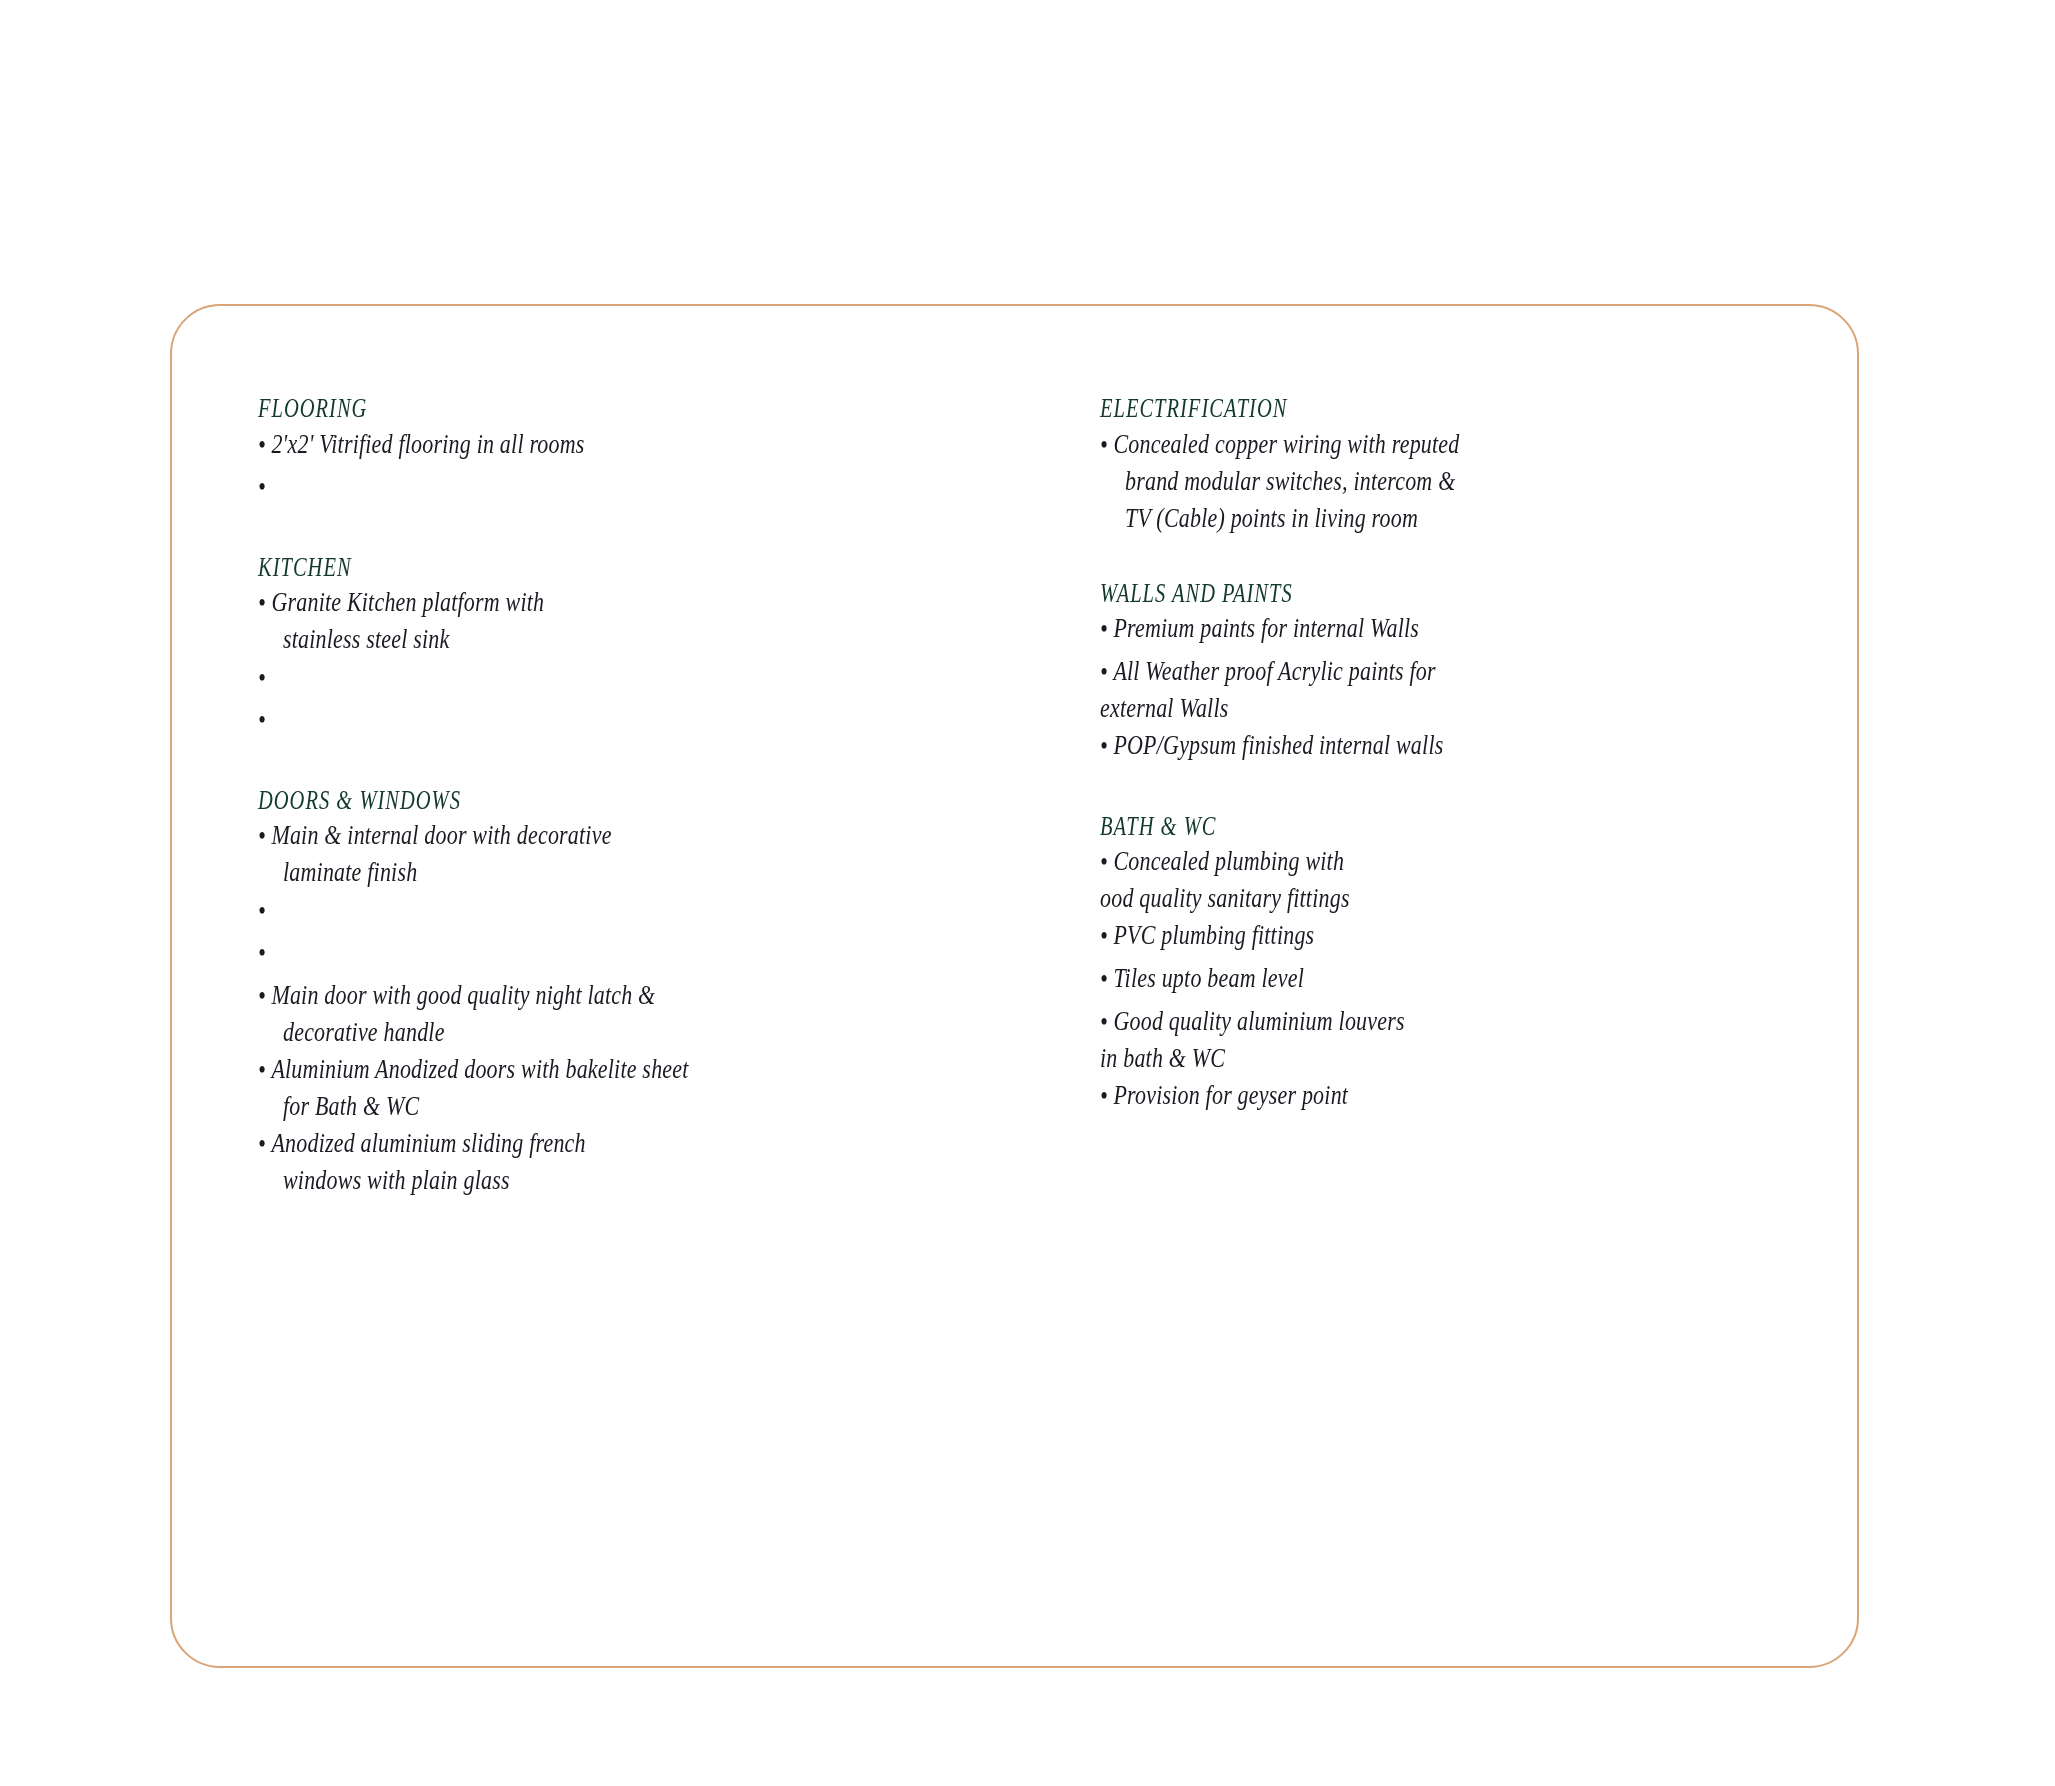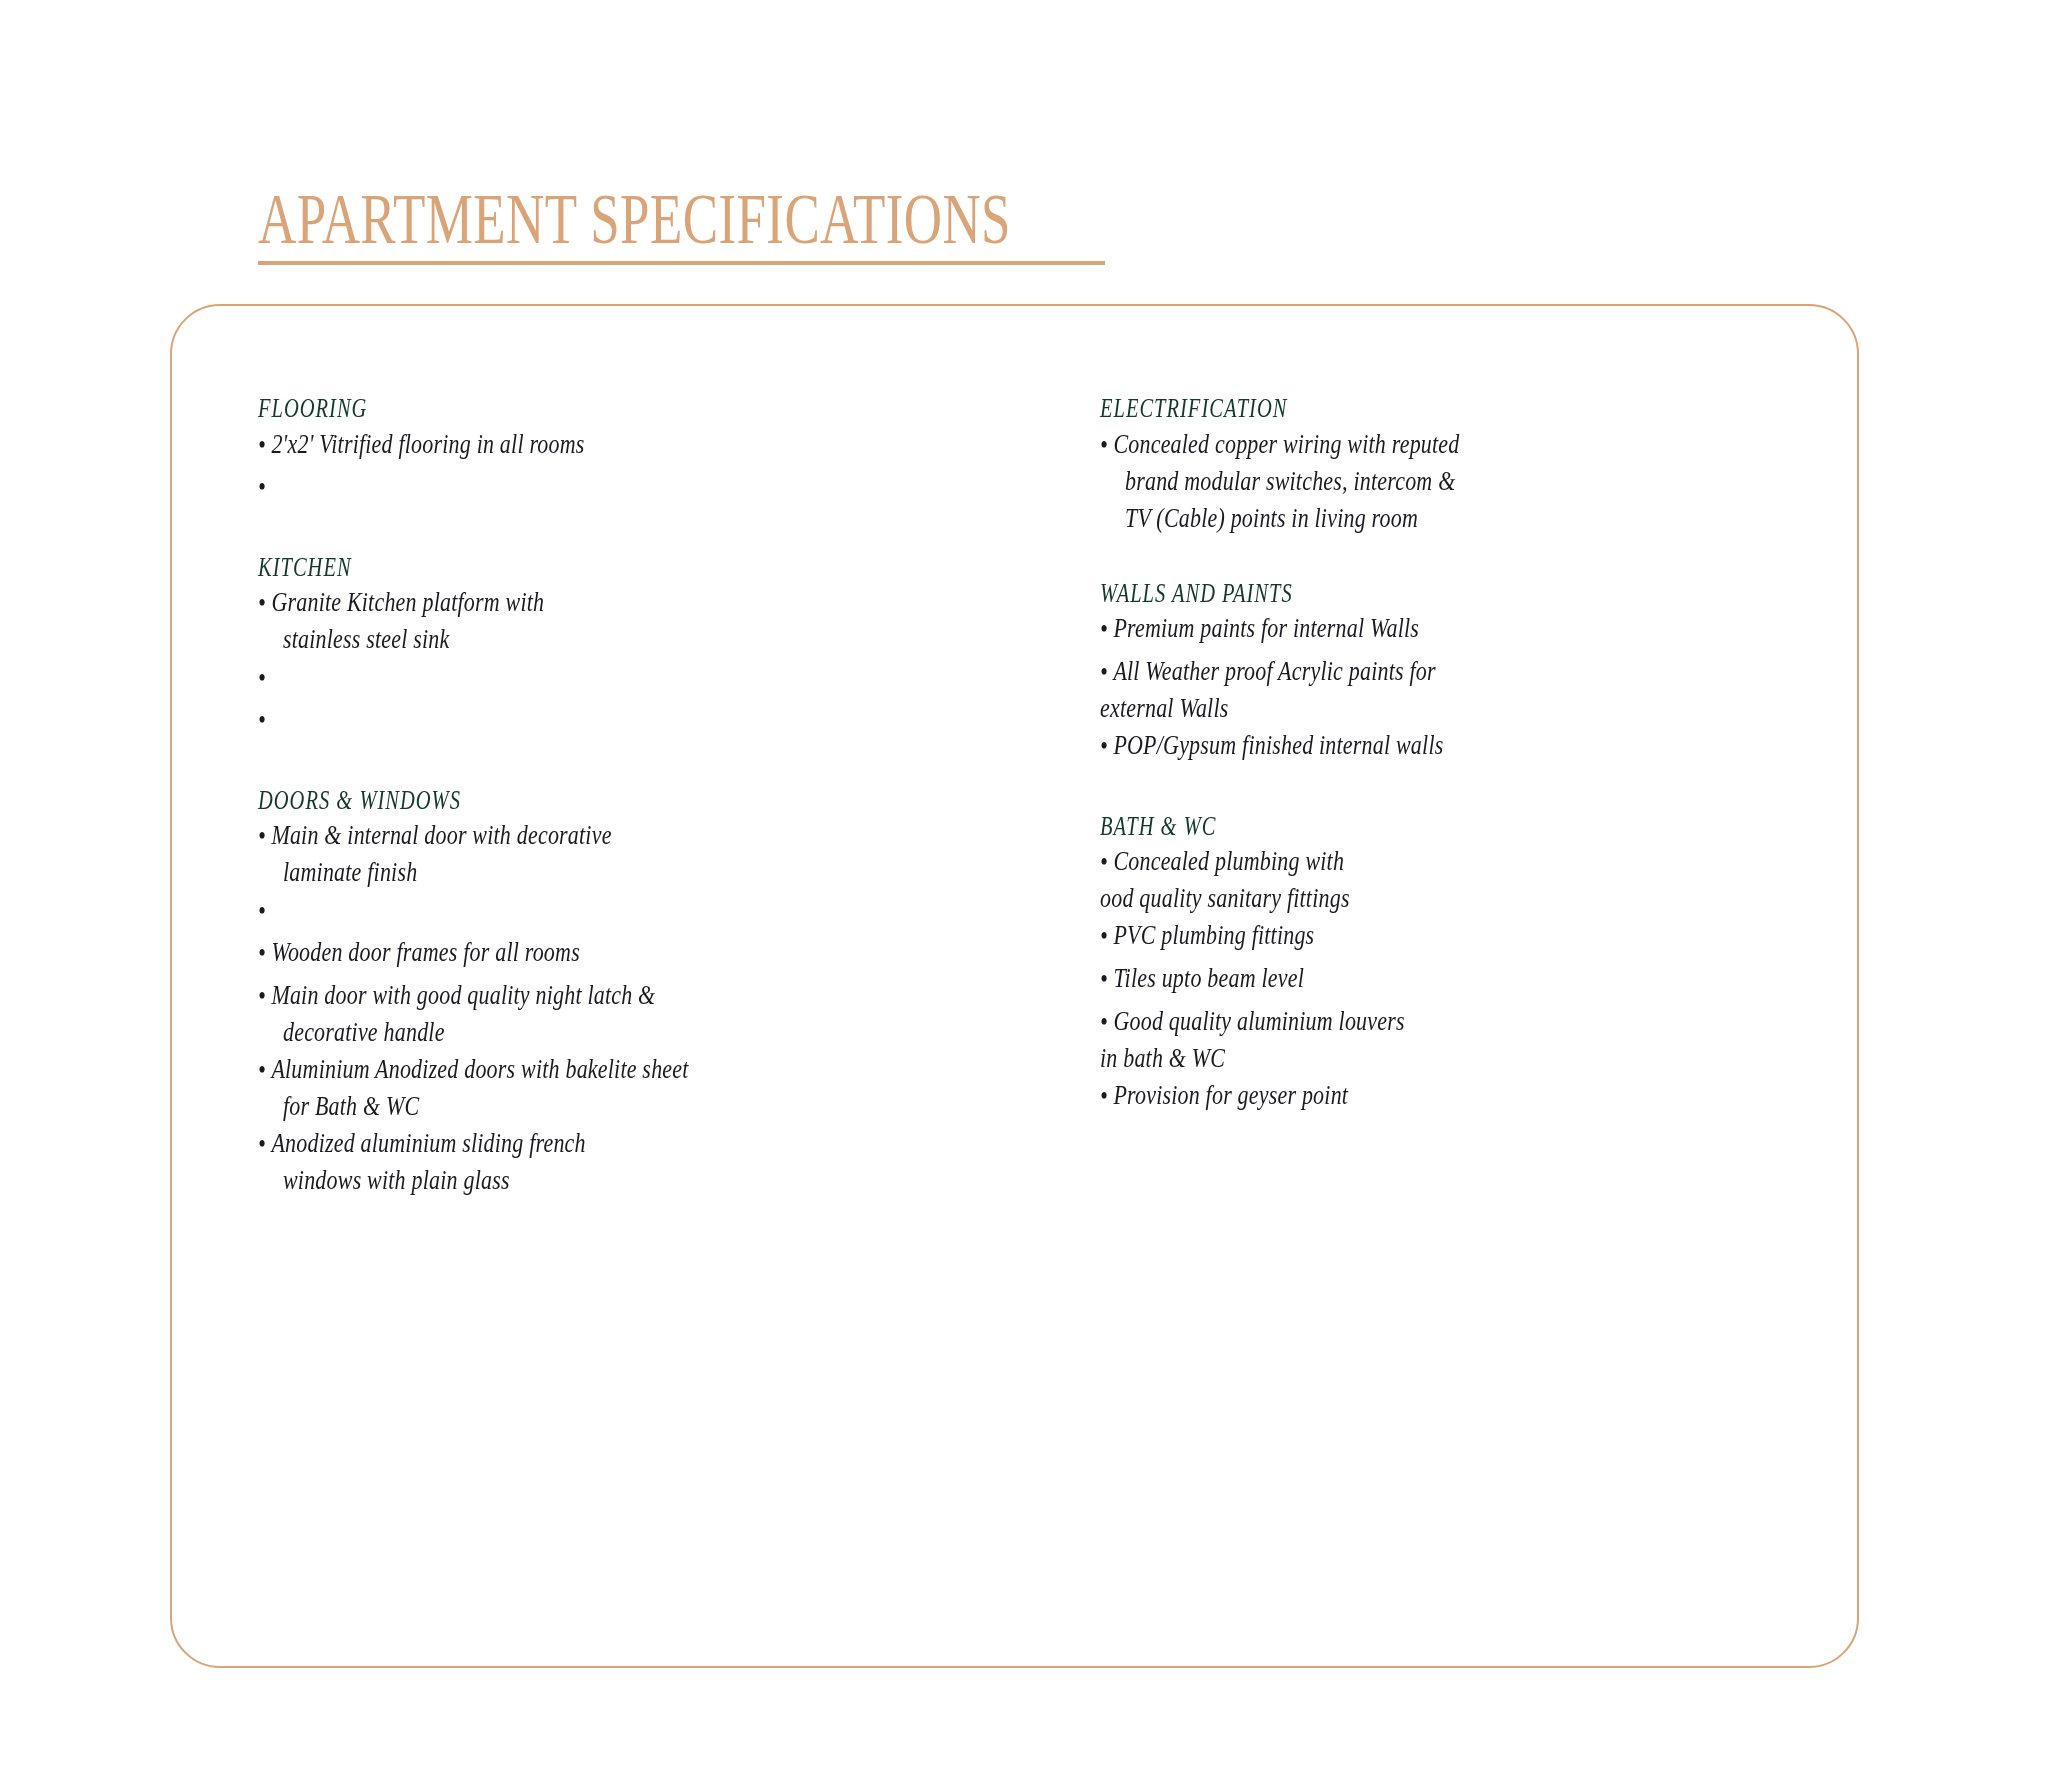--- a/index.html
+++ b/index.html
@@ -125,24 +125,20 @@
   
   .flush-wrap  { padding-left: 0px; margin-left: -13.4px; }
 
   .item-gap { height: 12.5px; }
 </style>
 </head>
 <body>
 
 <div id="page">
 
-  <div id="title-block">
-    <div id="page-title">APARTMENT SPECIFICATIONS</div>
-    <div id="title-rule"></div>
-  </div>
 
   <div id="spec-card">
     <div class="column" id="col-left">
         <div class="section">
           <div class="section-heading">FLOORING</div>
           <div class="bullet-list">
             <div class="bullet-item">
               <span class="bullet-dot">•</span>
               <div class="bullet-lines">
                 <div class="bullet-line">2'x2' Vitrified flooring in all rooms</div>
@@ -186,23 +182,20 @@
                 <div class="bullet-line indent-wrap">laminate finish</div>
               </div>
             </div>
             <div class="item-gap"></div>
             <div class="bullet-item">
               <span class="bullet-dot">•</span>
             </div>
             <div class="item-gap"></div>
             <div class="bullet-item">
               <span class="bullet-dot">•</span>
-              <div class="bullet-lines">
-                <div class="bullet-line">Wooden door frames for all rooms</div>
-              </div>
             </div>
             <div class="item-gap"></div>
             <div class="bullet-item">
               <span class="bullet-dot">•</span>
               <div class="bullet-lines">
                 <div class="bullet-line">Main door with good quality night latch &amp;</div>
                 <div class="bullet-line indent-wrap">decorative handle</div>
               </div>
             </div>
             <div class="item-gap"></div>

